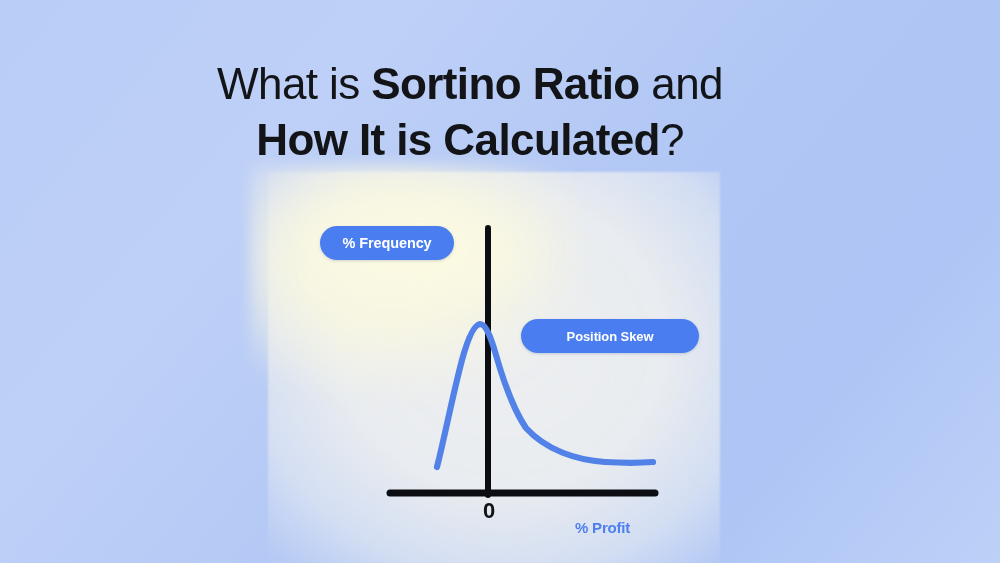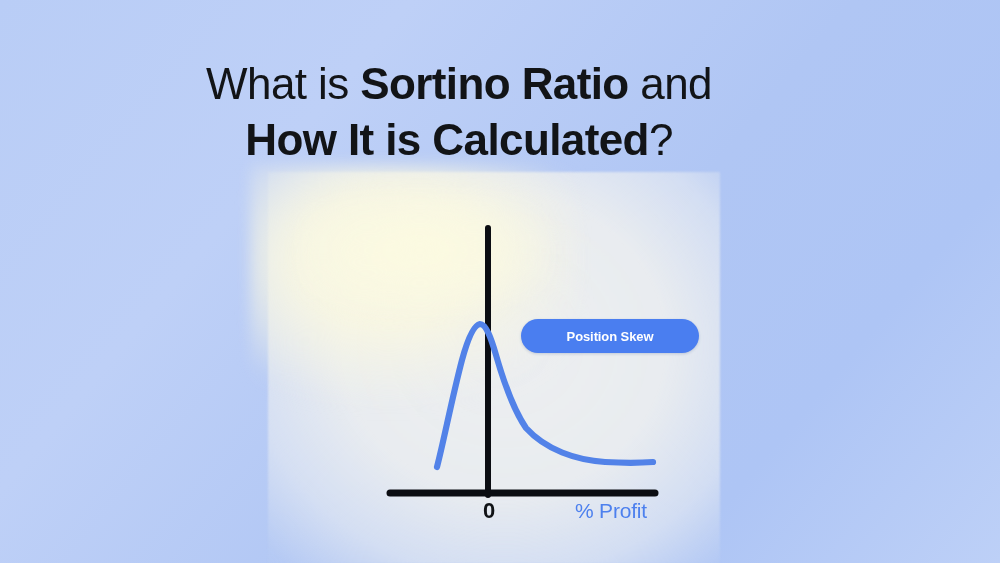--- a/index.html
+++ b/index.html
@@ -90,21 +90,21 @@
     font-size: 20.5px;
     font-weight: bold;
     color: #1d2431;
     letter-spacing: -0.2px;
     white-space: nowrap;
   }
 
   
   #headline {
     position: absolute;
-    left: 5px;
+    left: 16px;
     top: 56px;
     width: 908px;
     text-align: center;
     line-height: 1.27;
     color: #121417;
   }
   .hl-line {
     font-size: 44px;
     letter-spacing: -0.6px;
     white-space: nowrap;
@@ -154,23 +154,23 @@
     top: 498px;
     width: 42px;
     text-align: center;
     font-size: 22px;
     font-weight: bold;
     color: #111316;
   }
   #label-profit {
     position: absolute;
     left: 575px;
-    top: 499px;
-    font-size: 21px;
-    font-weight: normal;
+    top: 519px;
+    font-size: 15px;
+    font-weight: bold;
     color: #4d80ee;
     letter-spacing: -0.2px;
     white-space: nowrap;
   }
 </style>
 </head>
 <body>
 
 <div id="banner">
 
@@ -192,17 +192,18 @@
 
     <path d="M 437 467
              C 444 440, 452 398, 462 360
              C 468 338, 474 325, 480 324
              C 486 324, 491 338, 496 355
              C 504 383, 513 409, 526 428
              C 546 450, 576 460, 605 462
              C 622 463, 640 463, 653 462" fill="none" stroke="#5282e8" stroke-width="6.2" stroke-linecap="round" stroke-linejoin="round"></path>
   </svg>
 
+  <div class="pill" id="pill-frequency">% Frequency</div>
   <div class="pill" id="pill-skew">Position Skew</div>
   <div id="label-zero">0</div>
   <div id="label-profit">% Profit</div>
 
 </div>
 
 </body></html>

